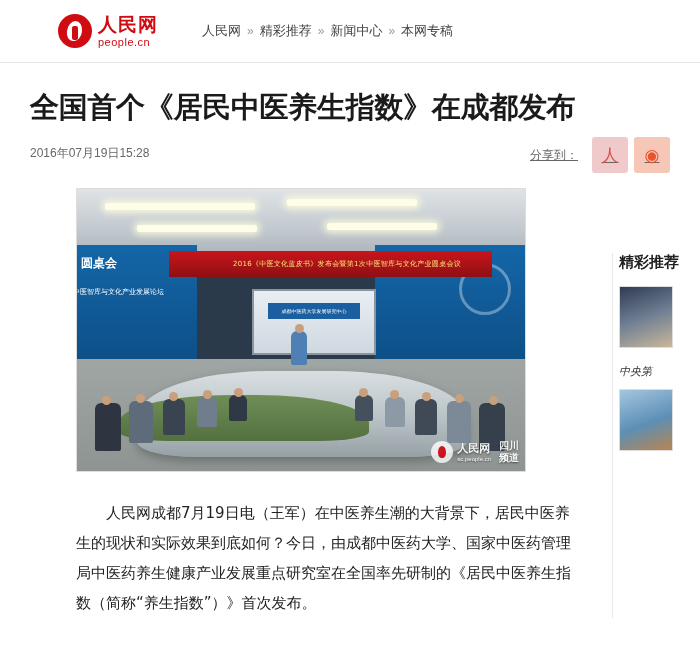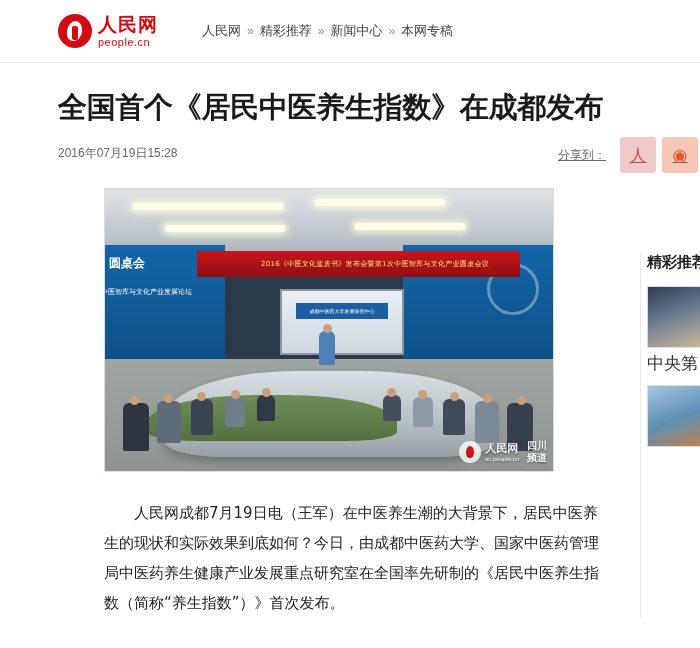--- a/index.html
+++ b/index.html
@@ -94,20 +94,21 @@
   .nav .sep {
     margin: 0 6px;
     color: #999;
     font-size: 12px;
   }
 
   
   .page {
     display: flex;
     width: 644px;
+    justify-content: center;
   }
   .content {
     width: 640px;
     padding: 0 0 0 0;
     box-sizing: border-box;
   }
   .headline {
     margin: 26px 0 0 58px;
     width: 570px;
     font-size: 29px;
@@ -290,26 +291,27 @@
     height: 62px;
     border: 1px solid #ddd;
     box-sizing: border-box;
     overflow: hidden;
     position: relative;
   }
   .rc1 { background: linear-gradient(160deg,#2f3b52 0%, #6f7f93 50%, #c9b79a 100%); }
   .rc2 { background: linear-gradient(160deg,#d8d8d8 0%, #8d8d8d 60%, #3b3b3b 100%); }
   .rc3 { background: linear-gradient(160deg,#a4c6e0 0%, #5d8fb5 55%, #b9844f 100%); }
   .rail-caption {
-    font-size: 17px;
+    font-size: 11px;
     color: #333;
-    margin-top: 4px;
+    margin-top: 16px;
     white-space: nowrap;
     overflow: hidden;
     font-family: "DejaVu Sans", sans-serif;
+    font-style: italic;
   }
 </style>
 </head>
 <body>
 
 <div class="header">
   <div class="logo-wrap">
     <div class="logo-mark"></div>
     <div class="logo-text">
       <div class="logo-cn">人民网</div>

